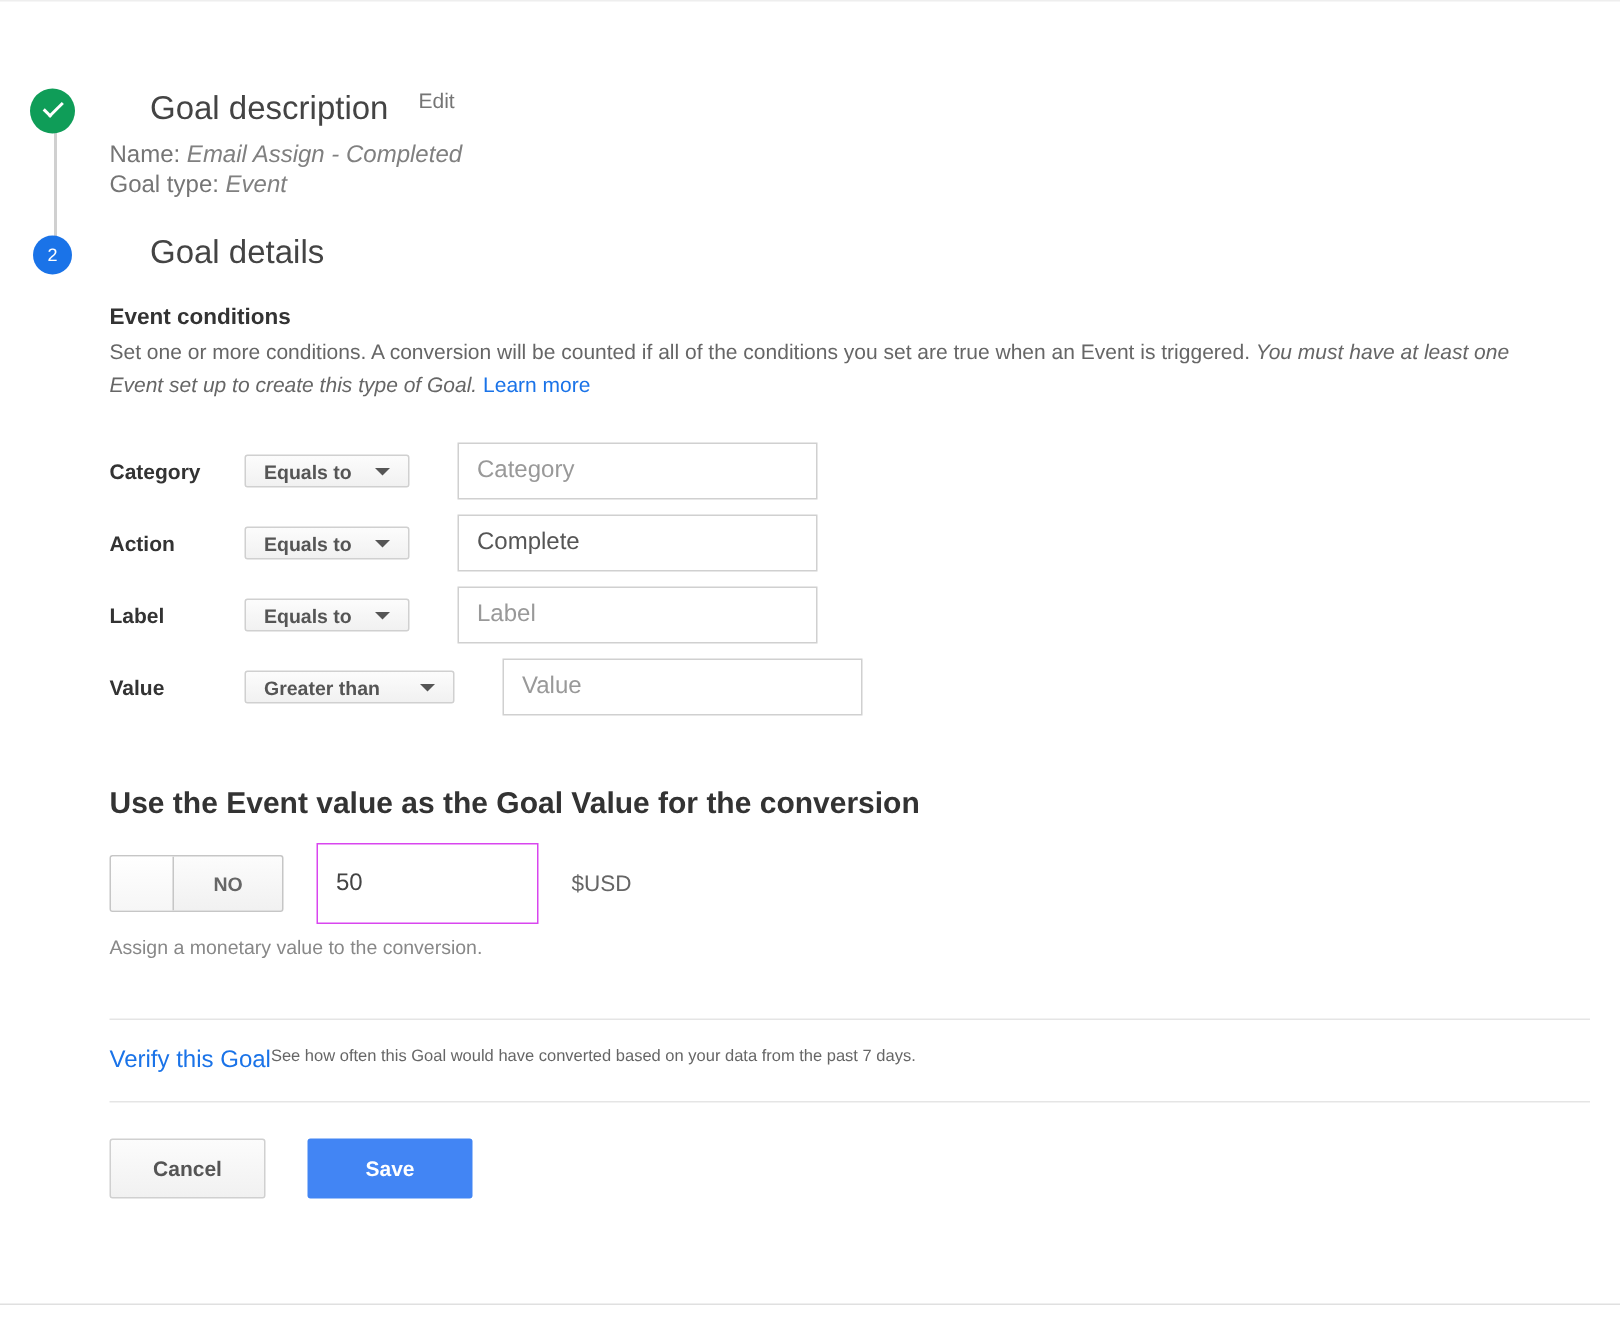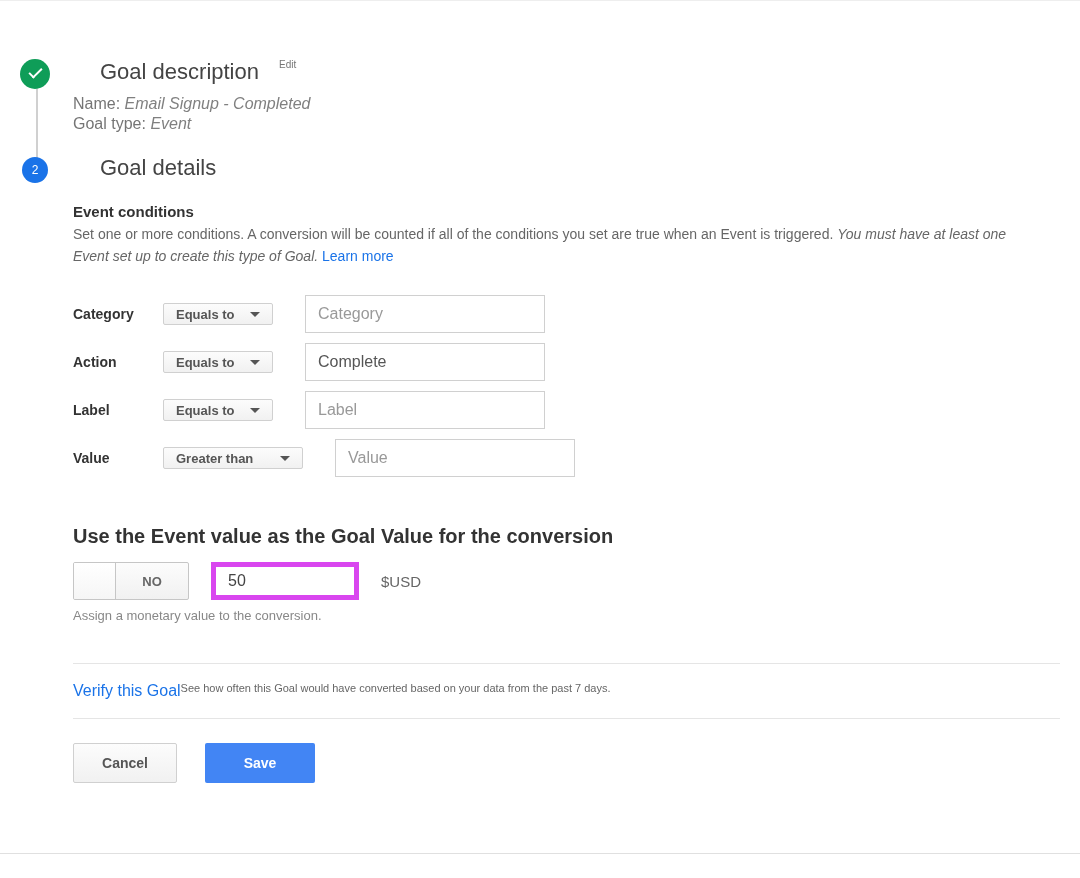--- a/index.html
+++ b/index.html
@@ -39,21 +39,21 @@
     .circle-blue { background: #1a73e8; width:26px;height:26px; left:2px; top:2px;}
     .checkmark { width:16px; height:16px; }
     .checkmark::after{
       content:""; display:block; width:5px; height:11px;
       border:solid #fff; border-width:0 2.5px 2.5px 0;
       transform: rotate(45deg); margin: -1px 0 0 5px;
     }
     .step-num { font-size:12px; font-weight:400; }
     .step-title-row { display:flex; align-items:flex-start; gap:20px;margin-left:27px; }
     .step-title { font-size:22px; color:#444; font-weight:400; }
-    .edit-link { font-size:10px; color:#757575; cursor:pointer; }
+    .edit-link { font-size:14px; color:#757575; cursor:pointer; }
     .desc-sub { margin-top:10px; color:#757575; font-size:16px; }
     .desc-sub .italic { font-style: italic; color:#808080; }
     .section-sub-heading { font-weight:700; color:#333; font-size:15px; margin-top:22px; }
     .section-sub-text { color:#666; line-height:1.55; margin-top:4px; max-width:960px;}
     .section-sub-text .italic{ font-style:italic;}
     .link{ color:#1a73e8; cursor:pointer;}
     .conditions{ margin-top:28px;}
     .cond-row{ display:flex; align-items:center; margin-bottom:10px;}
     .cond-label{ width:90px; font-weight:700; color:#333; font-size:14px;}
     .dropdown{
@@ -90,21 +90,21 @@
       cursor:pointer;
     }
     .toggle-knob{
       width:42px; background:linear-gradient(#ffffff,#f6f6f6); border-right:1px solid #c6c6c6;
     }
     .toggle-label{
       width:72px; display:flex; align-items:center; justify-content:center;
       font-weight:700; color:#666; font-size:13px;text-align:center;
     }
     .currency-input{
-       border:5px solid #d946ef; height:38px; width:148px; padding:0 12px; font-size:16px;
+       border:1px solid #d946ef; height:54px; width:148px; padding:0 12px; font-size:16px;
        font-family:inherit; outline:none; color:#444;
     }
     .currency-label{ color:#666; font-size:15px;}
     .hint{ color:#888; font-size:13px; margin-top:8px;}
     hr.sep{ border:none; border-top:1px solid #e5e5e5; margin:40px 0 0 0;}
     .verify-row{ display:flex; align-items:flex-start; padding:18px 0;}
     .verify-link{ color:#1a73e8; font-size:16px; cursor:pointer;}
     .verify-text{ color:#666; font-size:11px;}
     hr.sep2{ border:none; border-top:1px solid #e5e5e5;}
     .button-row{ display:flex; gap:28px; margin-top:24px;}
@@ -126,21 +126,21 @@
   <div class="step">
     <div class="step-circle circle-green">
       <span class="checkmark"></span>
     </div>
     <div class="step-title-row">
       <span class="step-title">Goal description</span>
       <span class="edit-link">Edit</span>
     </div>
     <div class="desc-sub">
       <span>Name:</span>
-      <span class="italic">Email Signup - Completed</span>
+      <span class="italic">Email Assign - Completed</span>
     </div>
     <div class="desc-sub" style="margin-top:2px;">
       <span>Goal type:</span>
       <span class="italic">Event</span>
     </div>
   </div>
 
   <div class="step">
     <div class="step-circle circle-blue">
       <span class="step-num">2</span>

